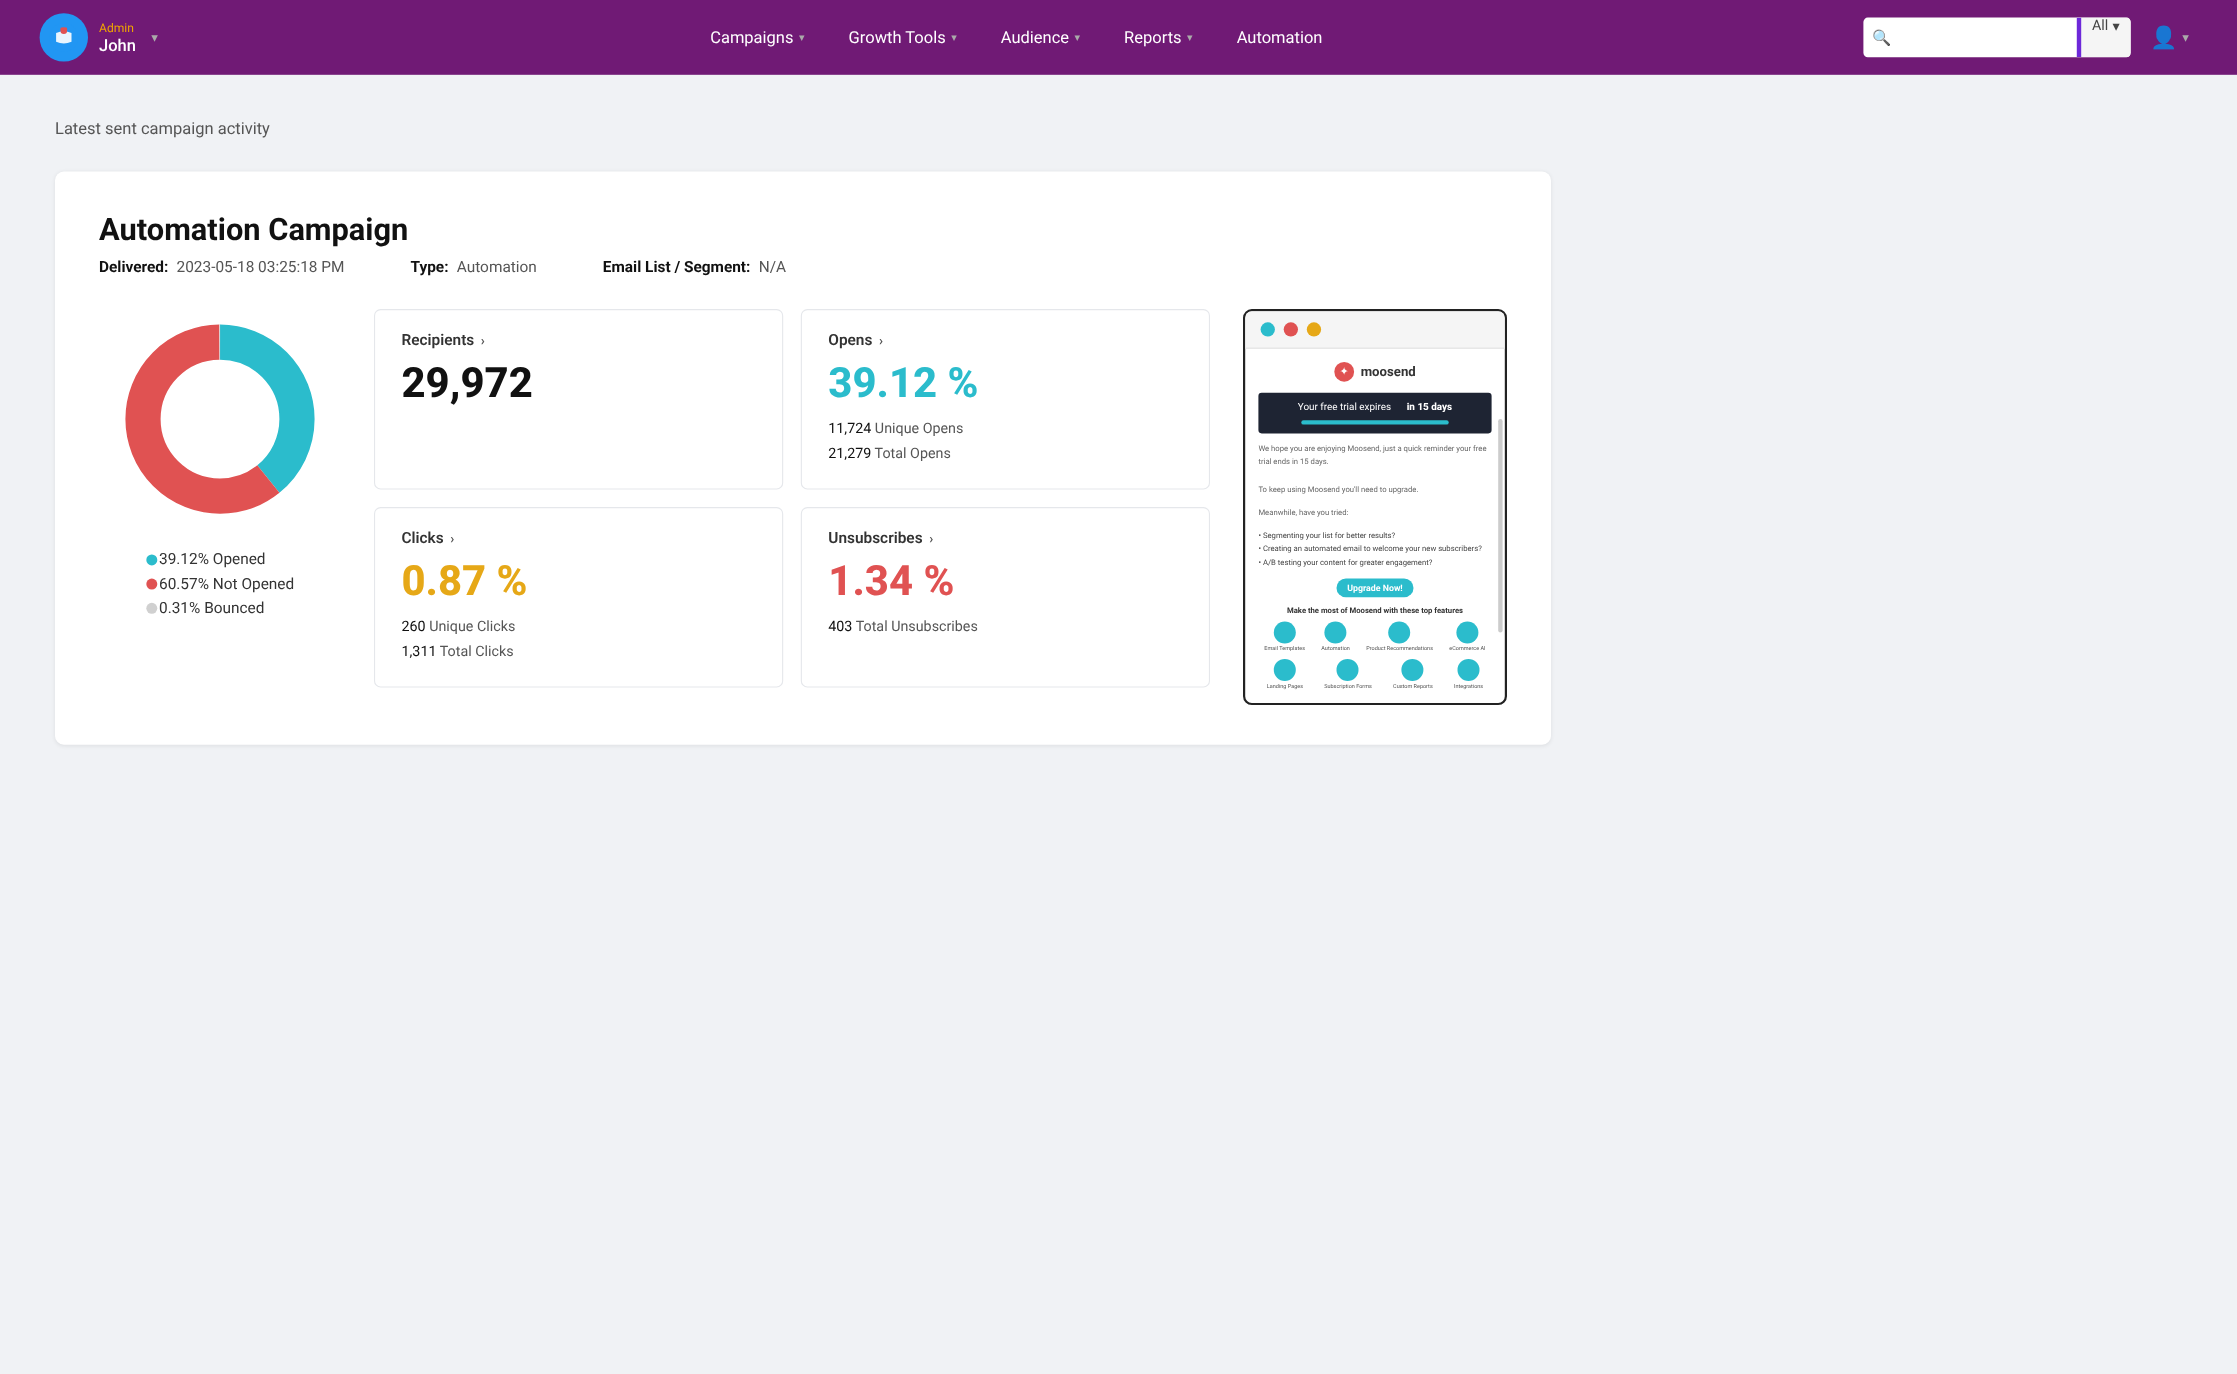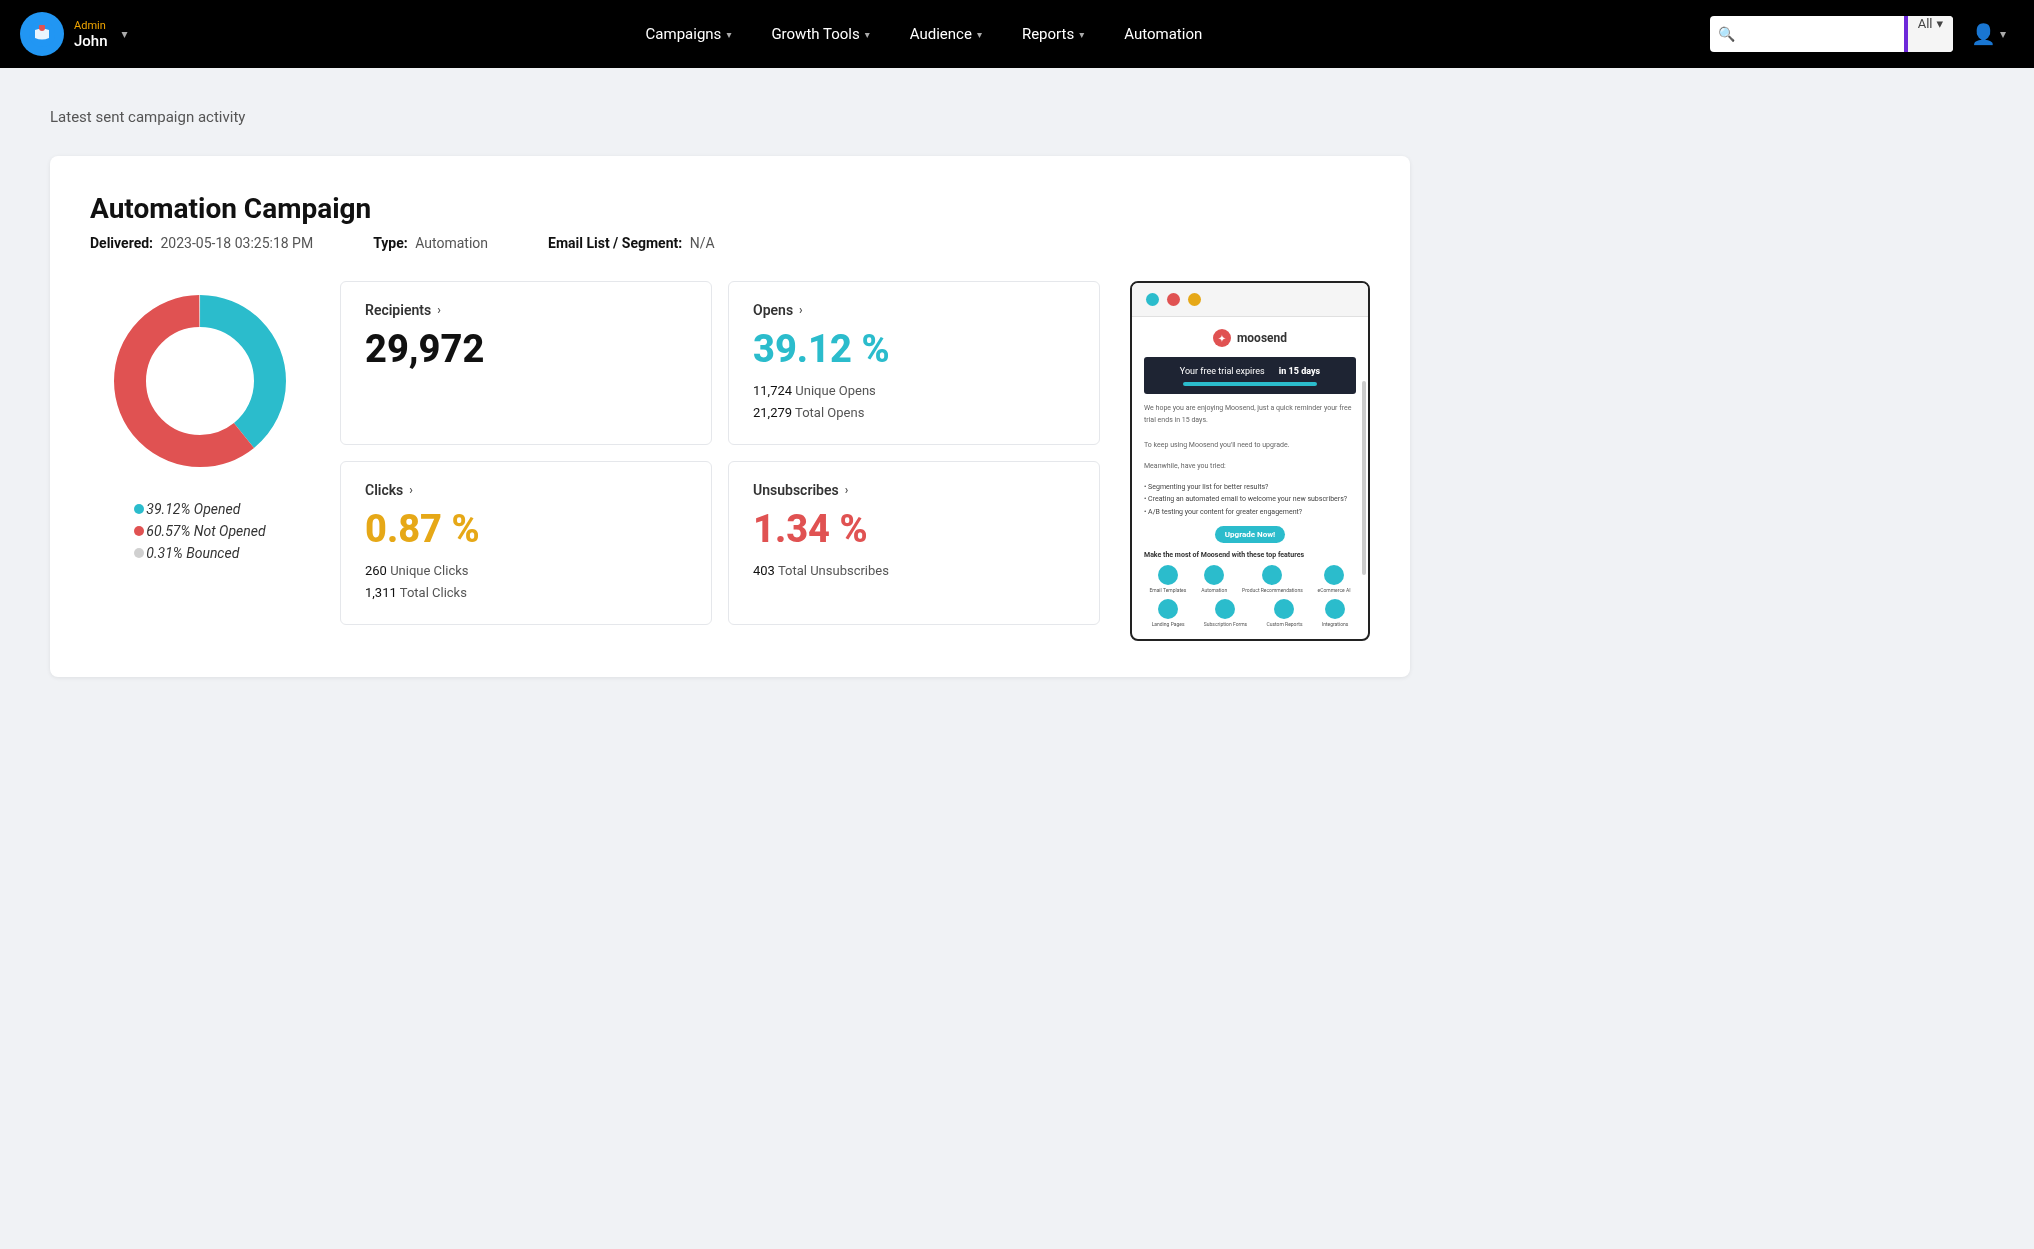--- a/index.html
+++ b/index.html
@@ -1,23 +1,23 @@
 <!DOCTYPE html>
 <html><head>
   <meta charset="utf-8">
   <style>
     * { box-sizing: border-box; margin: 0; padding: 0; }
     body { font-family: -apple-system, BlinkMacSystemFont, 'Segoe UI', Roboto, sans-serif; background: #f0f2f5; min-height: 100vh; }
 
     
     .navbar {
-      background: #000000;
-      display: flex;
-      align-items: center;
-      padding: 0 20px;
+      background: #701a75;
+      display: flex;
+      align-items: center;
+      padding: 0 36px;
       height: 68px;
       gap: 10px;
     }
     .nav-logo {
       display: flex;
       align-items: center;
       gap: 10px;
       margin-right: 10px;
     }
     .nav-logo-icon {
@@ -197,21 +197,20 @@
       display: flex;
       flex-direction: column;
       gap: 6px;
       font-size: 14px;
       color: #333;
     }
     .legend-item {
       display: flex;
       align-items: center;
       gap: 2px;
-      font-style: italic;
     }
     .legend-dot {
       width: 10px;
       height: 10px;
       border-radius: 50%;
       flex-shrink: 0;
     }
 
     
     .stat-cards-grid {
@@ -339,21 +338,21 @@
       padding: 4px 10px;
       border-radius: 10px;
       text-align: center;
       width: fit-content;
       margin: 8px auto;
     }
     .preview-features-title {
       font-size: 7px;
       color: #333;
       font-weight: 700;
-      text-align: left;
+      text-align: center;
       margin-bottom: 6px;
     }
     .preview-icons-row {
       display: flex;
       justify-content: space-around;
       gap: 4px;
     }
     .preview-feature-icon {
       display: flex;
       flex-direction: column;

